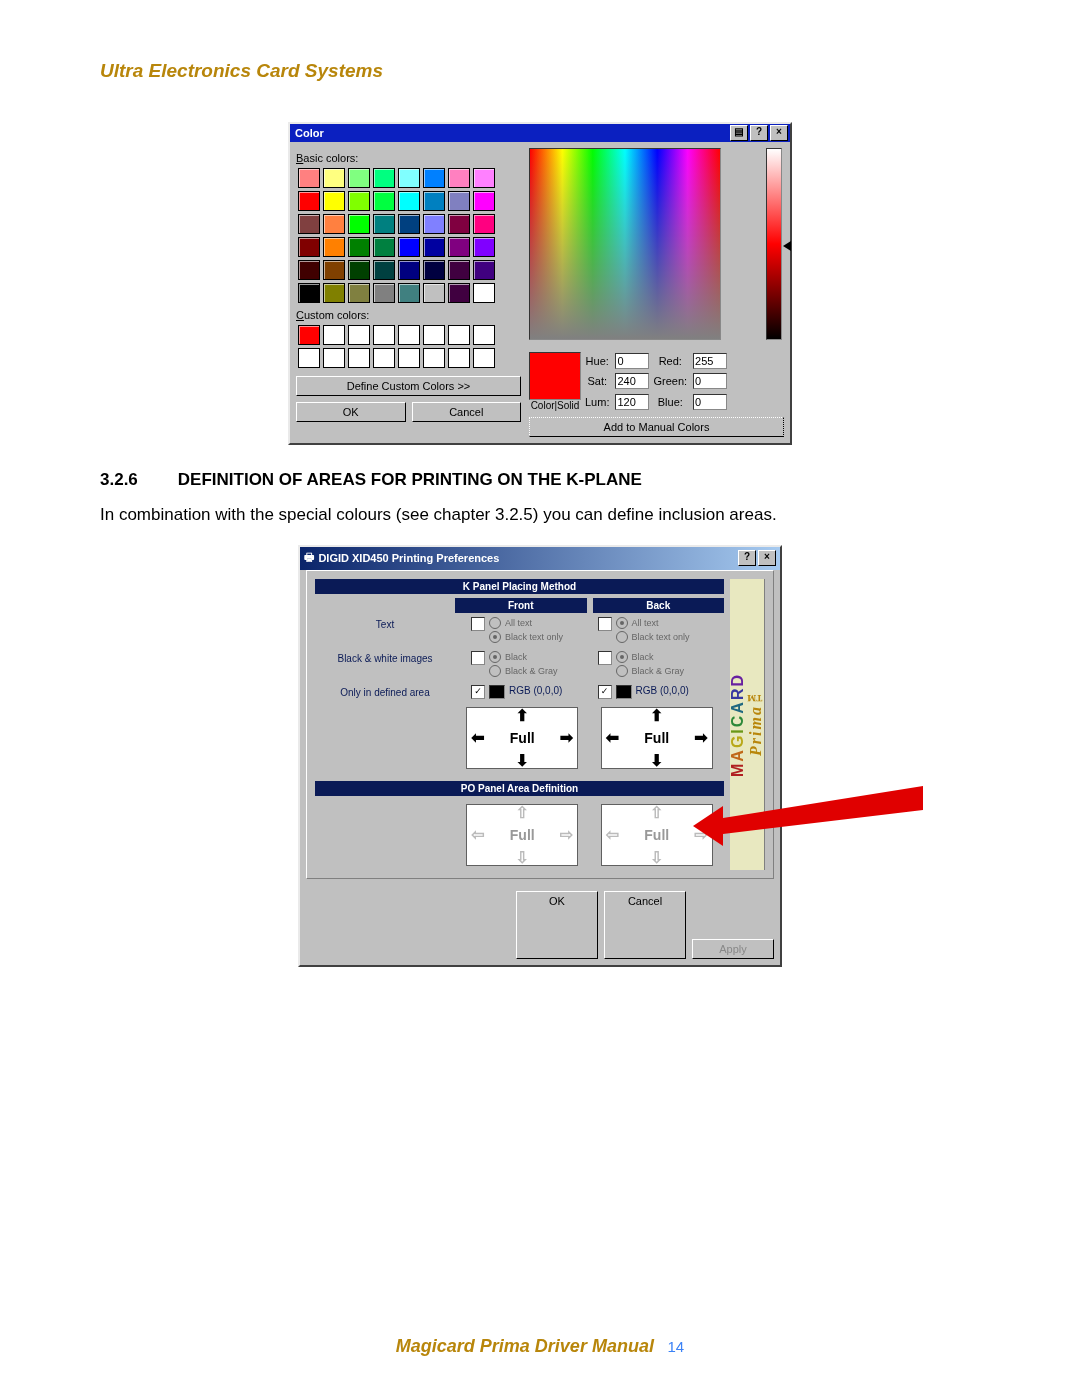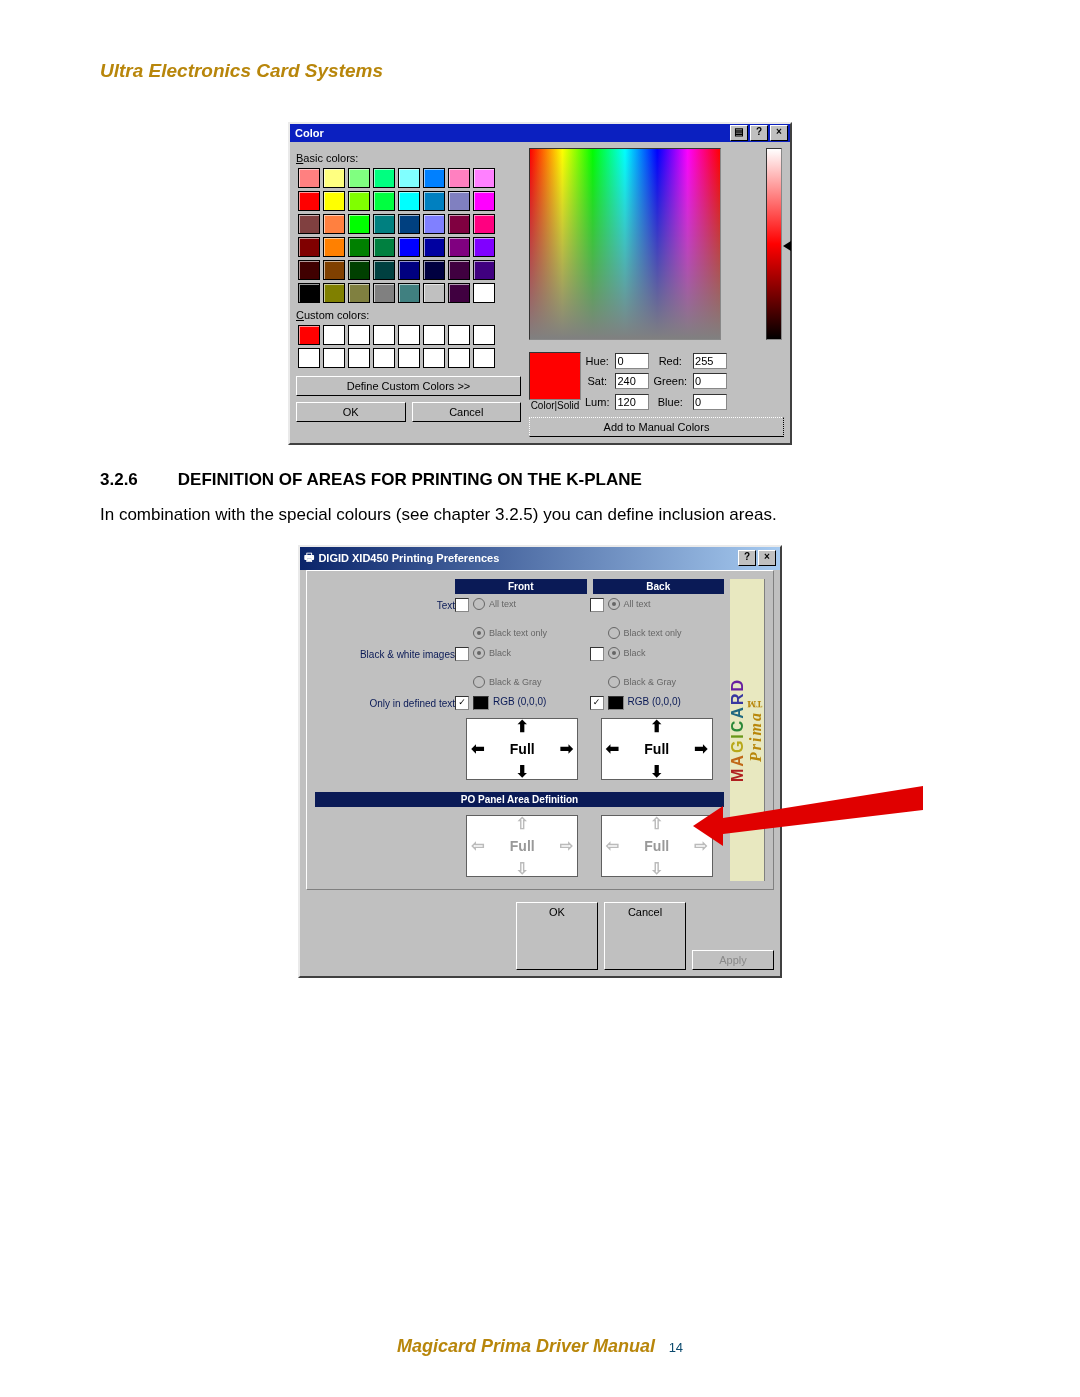--- a/index.html
+++ b/index.html
@@ -32,22 +32,22 @@
     text-align: center;
     left: 0;
   }
   .footer-manual {
     color: #b8860b;
     font-style: italic;
     font-weight: bold;
     font-size: 18px;
   }
   .footer-page {
-    font-size: 13px;
-    color: #0c4a6e;
+    font-size: 15px;
+    color: #3b82f6;
     margin-left: 10px;
   }
 
   
   .color-dialog {
     width: 500px;
     margin: 0 auto 25px auto;
     background: #c0c0c0;
     border: 2px solid #404040;
     border-top-color: #eaeaea;
@@ -255,26 +255,26 @@
   .band {
     background: #0a1a56;
     color:#fff;
     font-weight:bold;
     text-align:center;
     font-size:10px;
     padding:2px;
     margin-bottom:4px;
   }
   .kp-row { display:flex; align-items:flex-start; padding:4px 0;}
-  .kp-label { width:140px; text-align:right; color:#0a1a56; font-size:10px; padding-right:0; padding-top:2px;}
+  .kp-label { width:140px; text-align:center; color:#0a1a56; font-size:10px; padding-right:16px; padding-top:2px;}
   .kp-col { flex:1; display:flex; align-items:flex-start; gap:4px;}
   .kp-col .chk {
     width:12px; height:12px; background:#fff; border:1px inset #888; font-size:9px; line-height:10px; text-align:center;
   }
-  .kp-opts { display:flex; flex-direction:column; gap:17px; font-size:9px; color:#666;}
+  .kp-opts { display:flex; flex-direction:column; gap:2px; font-size:9px; color:#666;}
   .kp-opts .radio { display:flex; align-items:center; gap:4px;}
   .kp-opts .rdot { width:10px;height:10px;border:1px solid #666;border-radius:50%;display:inline-flex;align-items:center;justify-content:center;}
   .kp-opts .rdot.sel::after{content:"";width:4px;height:4px;background:#666;border-radius:50%;}
   .rgb-swatch { width:14px;height:12px;background:#000;border:1px inset #888;display:inline-block;}
 
   .full-box {
     width:110px;height:60px;background:#fff;border:1px solid #606060;
     display:flex;align-items:center;justify-content:center;position:relative;
     font-weight:bold;font-size:14px;color:#000;margin:4px auto;
   }
@@ -439,20 +439,21 @@
       <span style="margin-right:4px;">🖶</span>
       <span>DIGID XID450 Printing Preferences</span>
       <span class="tspc"></span>
       <span class="titlebar-btn">?</span>
       <span class="titlebar-btn">×</span>
     </div>
 
 
     <div class="tabpane">
       <div class="pane-main">
+        <div class="band">K Panel Placing Method</div>
         <div style="display:flex;">
           <div style="width:140px"></div>
           <div style="flex:1;text-align:center;color:#fff;background:#0a1a56;font-weight:bold;padding:2px;">Front</div>
           <div style="width:6px"></div>
           <div style="flex:1;text-align:center;color:#fff;background:#0a1a56;font-weight:bold;padding:2px;">Back</div>
         </div>
 
         <div class="kp-row">
           <div class="kp-label">Text</div>
           <div class="kp-col">
@@ -507,21 +508,21 @@
                 </div>
               <div class="radio">
                   <span class="rdot"></span>
                   <span>Black &amp; Gray</span>
                 </div>
             </div>
           </div>
         </div>
 
         <div class="kp-row">
-          <div class="kp-label">Only in defined text</div>
+          <div class="kp-label">Only in defined area</div>
           <div class="kp-col">
             <div class="chk">✓</div>
             <span class="rgb-swatch"></span>
             <span style="color:#0a1a56;">RGB (0,0,0)</span>
           </div>
           <div class="kp-col">
             <div class="chk">✓</div>
             <span class="rgb-swatch"></span>
             <span style="color:#0a1a56;">RGB (0,0,0)</span>
           </div>

